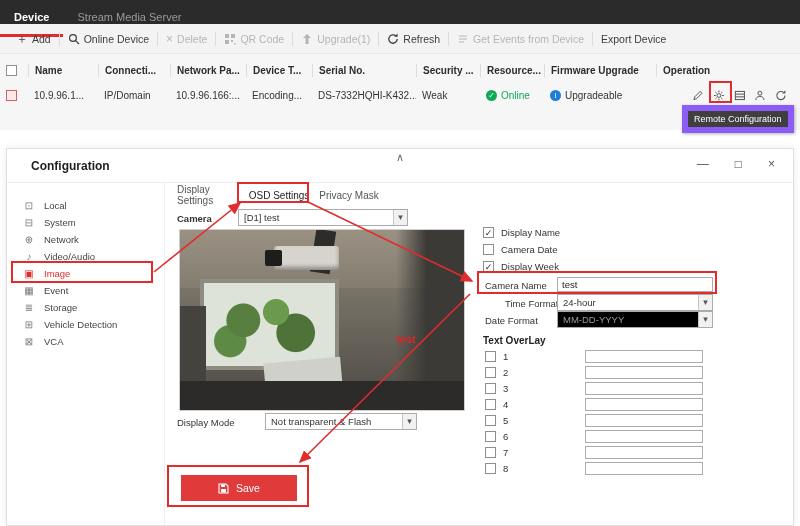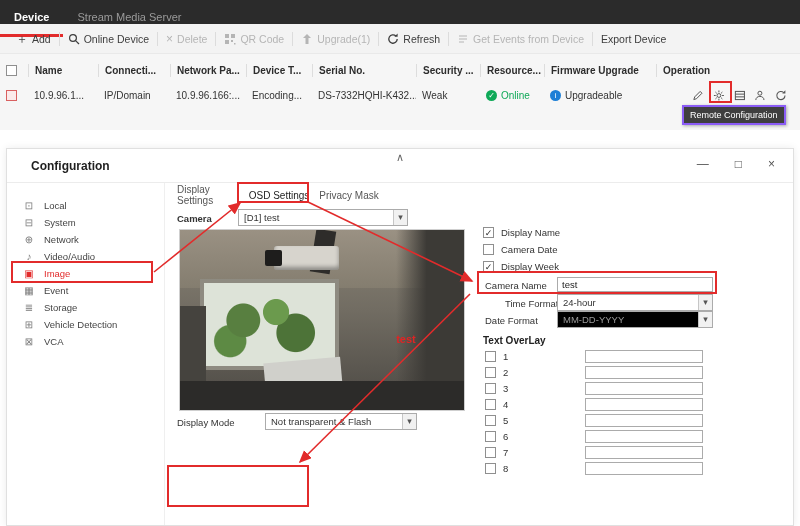--- a/index.html
+++ b/index.html
@@ -30,21 +30,21 @@
          font-size:9px; line-height:10px; text-align:center; color:#2c2c2c; }
   .chk.red { border-color:#d96060; background:#fbeaea; }
   .badge { display:flex; align-items:center; gap:4px; }
   .dot { width:11px; height:11px; border-radius:50%; color:#fff; font-size:8px; line-height:11px; text-align:center; flex:0 0 auto; }
   .dot.green { background:var(--online-green,#0fa958); }
   .dot.blue  { background:var(--info-blue,#1d7fd6); }
   .online-text { color:var(--online-green,#0fa958); }
   .ops { display:flex; gap:9px; padding-left:36px; color:#555; }
   .ops .op { width:13px; height:13px; cursor:pointer; }
   .tooltip { position:absolute; left:682px; top:105px; background:#3f3f3f; color:#fff; font-size:9px;
-             padding:3px 6px; border:2px solid #8b5cf6; box-shadow:1px 1px 3px rgba(0,0,0,.3); z-index:20; }
+             padding:3px 6px; border:6px solid #8b5cf6; box-shadow:1px 1px 3px rgba(0,0,0,.3); z-index:20; }
 
   
   .config { position:absolute; left:6px; top:148px; width:788px; height:378px; background:#fff;
             border:1px solid #e0e0e0; box-shadow:0 0 8px rgba(0,0,0,.08); }
   .titlebar { position:relative; height:34px; border-bottom:1px solid #ececec; }
   .cfg-title { position:absolute; left:24px; top:10px; font-size:12px; font-weight:bold; color:#1f1f1f; }
   .collapse { position:absolute; left:50%; top:2px; transform:translateX(-50%); color:#666; font-size:11px; cursor:pointer; }
   .winctl { position:absolute; right:18px; top:8px; display:flex; gap:26px; color:#555; font-size:12px; }
   .winctl span { cursor:pointer; line-height:14px; }
 
@@ -306,20 +306,28 @@
         <div class="ph-panel"></div>
         <div class="ph-floor"></div>
         <div class="ph-osd">test</div>
       </div>
 
       <div class="flabel" style="left:12px; top:268px;">Display Mode</div>
       <div class="sel" style="left:100px; top:264px; width:152px;">
         <span>Not transparent &amp; Flash</span>
       </div>
 
+      <button class="save-btn">
+        <svg width="11" height="11" viewBox="0 0 11 11">
+            <path d="M1 1h7l2 2v7H1z" fill="none" stroke="#fff" stroke-width="1.1"></path>
+            <rect x="3" y="6" width="5" height="3.4" fill="#fff"></rect>
+            <rect x="3" y="1.4" width="4" height="2.6" fill="#fff"></rect>
+          </svg>
+        <span>Save</span>
+      </button>
 
       <div class="cbrow" style="left:318px; top:78px;">
         <span class="chk">✓</span>
         <span>Display Name</span>
       </div>
       <div class="cbrow" style="left:318px; top:95px;">
         <span class="chk"></span>
         <span>Camera Date</span>
       </div>
       <div class="cbrow" style="left:318px; top:112px;">

